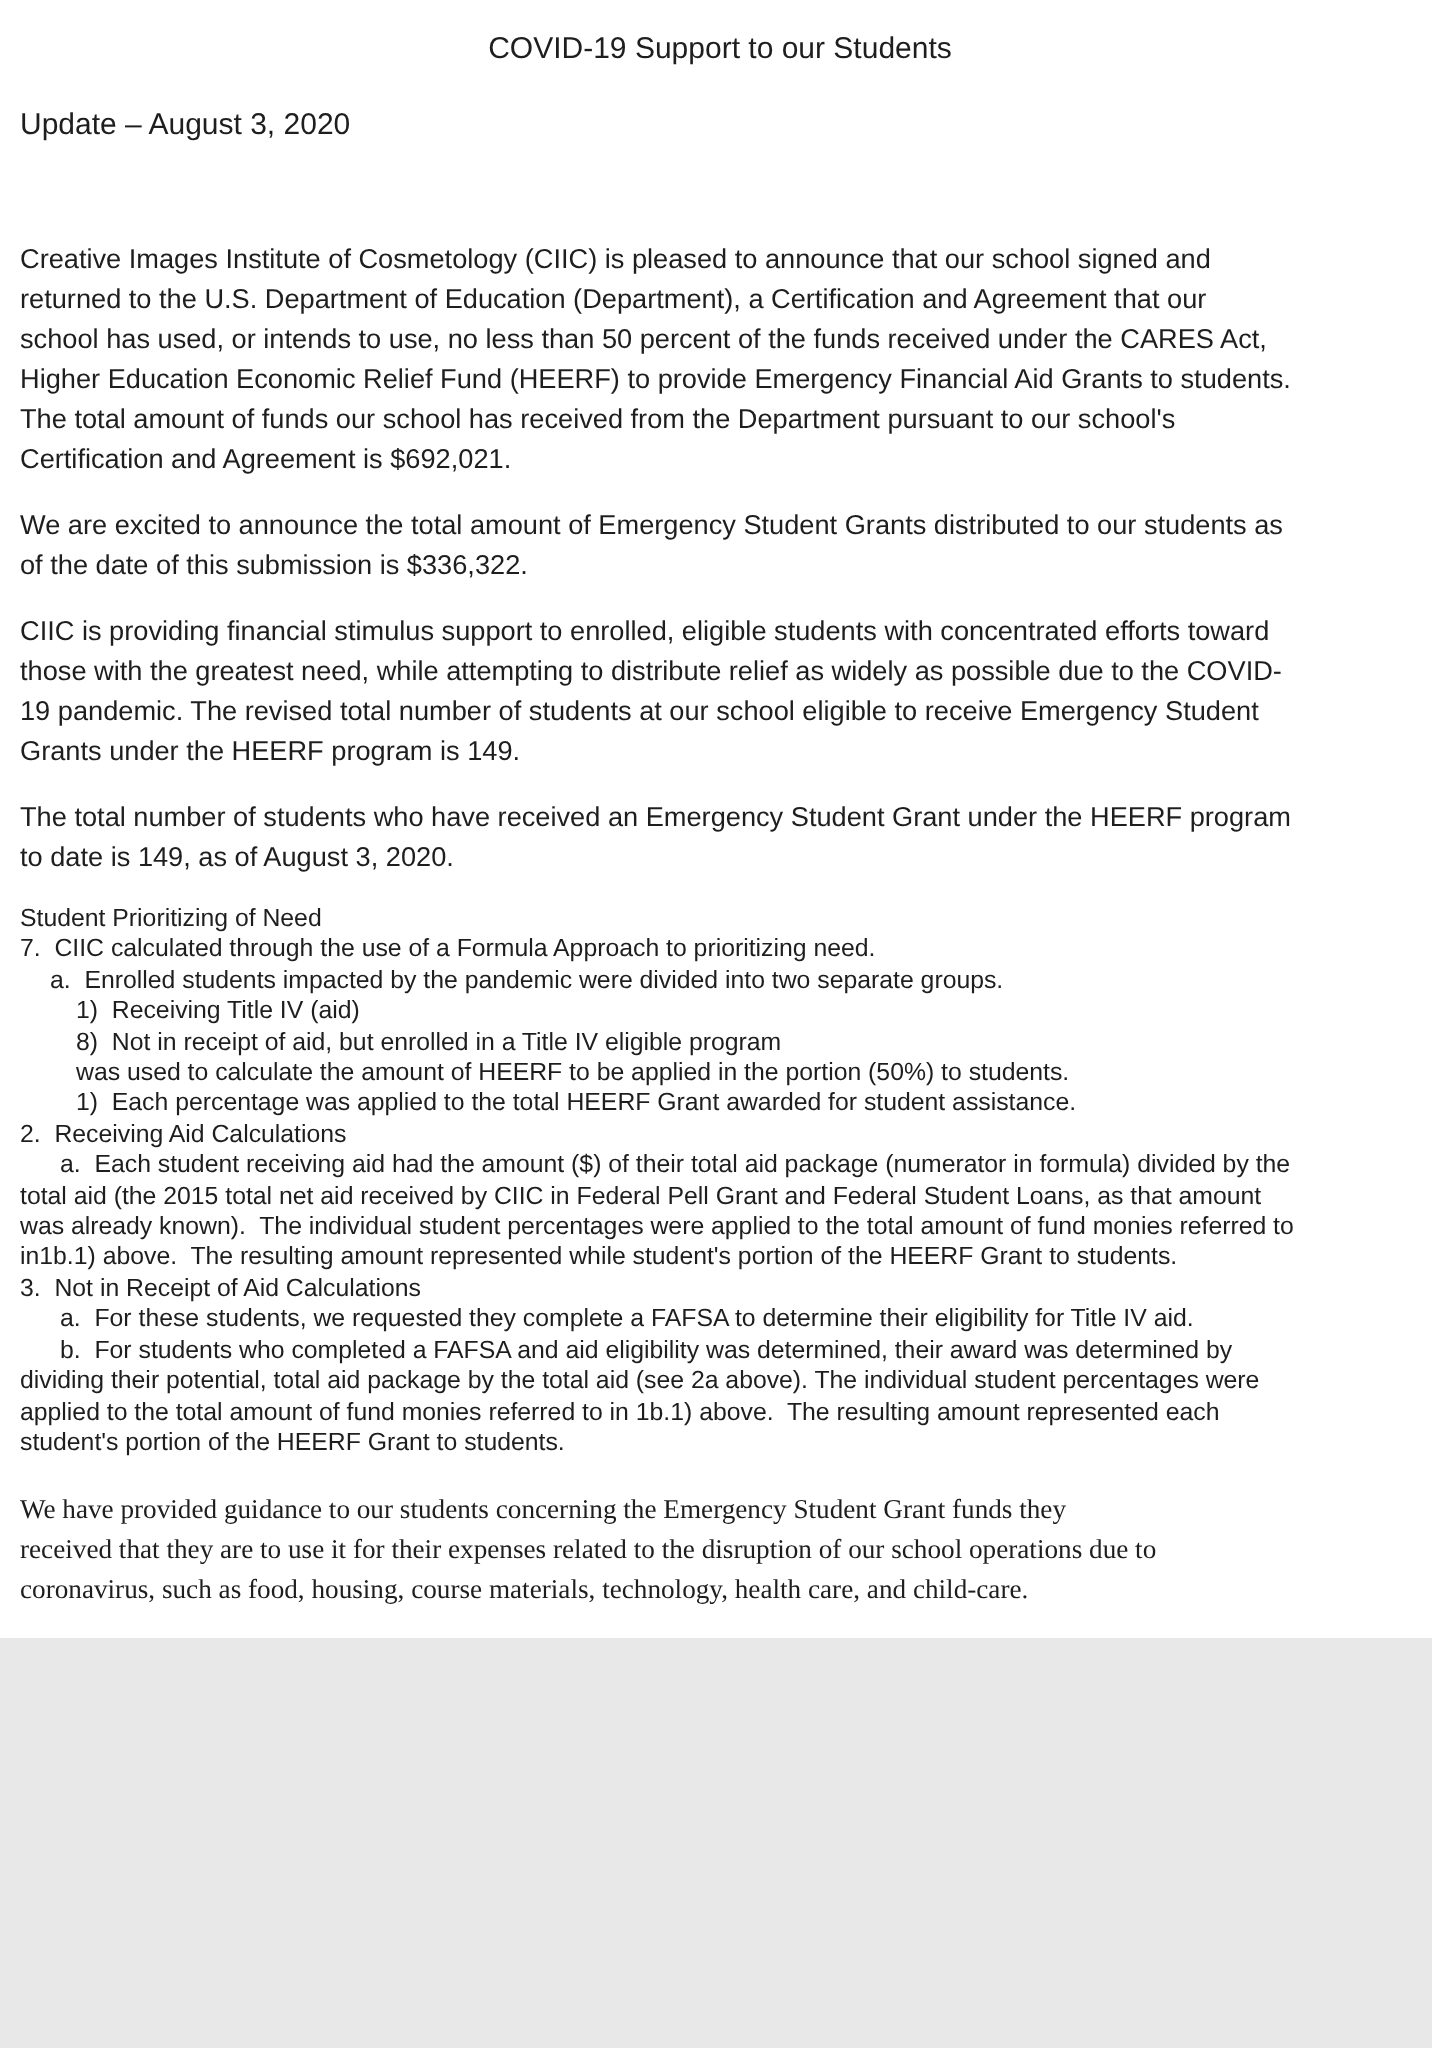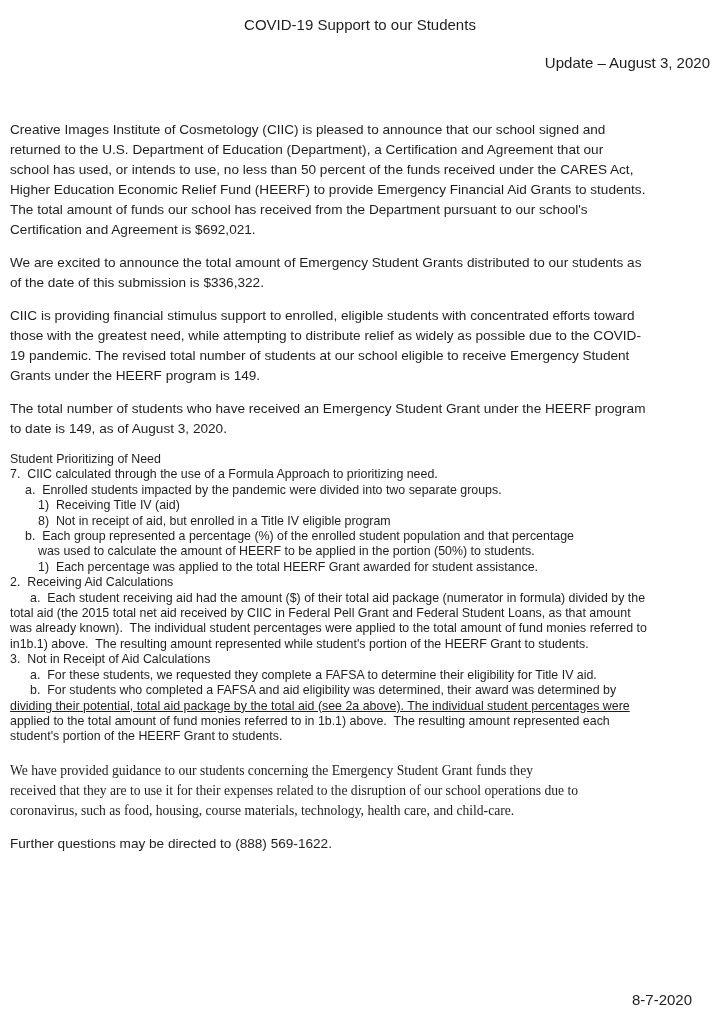--- a/index.html
+++ b/index.html
@@ -3,39 +3,39 @@
 <meta charset="utf-8">
 <style>
   html, body {
     margin: 0;
     padding: 0;
     background: #e8e8e8;
   }
   .page {
     position: relative;
     width: 716px;
-    height: 1024px;
+    height: 819px;
     margin: 0 auto;
     background: #ffffff;
     font-family: "Liberation Sans", sans-serif;
     color: #1e1e1e;
     overflow: hidden;
   }
   .content {
     padding: 16px 6px 0 10px;
   }
   .doc-title {
     text-align: center;
     font-size: 15px;
     line-height: 18px;
     margin: 0;
     font-weight: normal;
   }
   .doc-subtitle {
-    text-align: right;
+    text-align: left;
     font-size: 15px;
     line-height: 18px;
     margin: 20px 0 0 0;
     font-weight: normal;
   }
   .para {
     font-size: 13.6px;
     line-height: 20px;
     white-space: pre;
     margin: 0 0 13px 0;
@@ -90,32 +90,31 @@
     <p class="para">The total number of students who have received an Emergency Student Grant under the HEERF program
 to date is 149, as of August 3, 2020.</p>
 
 
     <div class="method-list">
         <div class="mline" style="padding-left: 0px;">Student Prioritizing of Need</div>
         <div class="mline" style="padding-left: 0px;">7.  CIIC calculated through the use of a Formula Approach to prioritizing need.</div>
         <div class="mline" style="padding-left: 15px;">a.  Enrolled students impacted by the pandemic were divided into two separate groups.</div>
         <div class="mline" style="padding-left: 28px;">1)  Receiving Title IV (aid)</div>
         <div class="mline" style="padding-left: 28px;">8)  Not in receipt of aid, but enrolled in a Title IV eligible program</div>
-        <div class="mline" style="padding-left: 15px;">b.  Each group represented a percentage (%) of the enrolled student population and that percentage</div>
         <div class="mline" style="padding-left: 28px;">was used to calculate the amount of HEERF to be applied in the portion (50%) to students.</div>
         <div class="mline" style="padding-left: 28px;">1)  Each percentage was applied to the total HEERF Grant awarded for student assistance.</div>
         <div class="mline" style="padding-left: 0px;">2.  Receiving Aid Calculations</div>
         <div class="mline" style="padding-left: 20px;">a.  Each student receiving aid had the amount ($) of their total aid package (numerator in formula) divided by the</div>
         <div class="mline" style="padding-left: 0px;">total aid (the 2015 total net aid received by CIIC in Federal Pell Grant and Federal Student Loans, as that amount</div>
         <div class="mline" style="padding-left: 0px;">was already known).  The individual student percentages were applied to the total amount of fund monies referred to</div>
         <div class="mline" style="padding-left: 0px;">in1b.1) above.  The resulting amount represented while student's portion of the HEERF Grant to students.</div>
         <div class="mline" style="padding-left: 0px;">3.  Not in Receipt of Aid Calculations</div>
         <div class="mline" style="padding-left: 20px;">a.  For these students, we requested they complete a FAFSA to determine their eligibility for Title IV aid.</div>
         <div class="mline" style="padding-left: 20px;">b.  For students who completed a FAFSA and aid eligibility was determined, their award was determined by</div>
-        <div class="mline" style="padding-left: 0px; text-decoration: underline;">dividing their potential, total aid package by the total aid (see 2a above). The individual student percentages were</div>
+        <div class="mline" style="padding-left: 0px;">dividing their potential, total aid package by the total aid (see 2a above). The individual student percentages were</div>
         <div class="mline" style="padding-left: 0px;">applied to the total amount of fund monies referred to in 1b.1) above.  The resulting amount represented each</div>
         <div class="mline" style="padding-left: 0px;">student's portion of the HEERF Grant to students.</div>
       </div>
 
     <p class="para closing">We have provided guidance to our students concerning the Emergency Student Grant funds they
 received that they are to use it for their expenses related to the disruption of our school operations due to
 coronavirus, such as food, housing, course materials, technology, health care, and child-care.</p>
 
     <p class="para">Further questions may be directed to (888) 569-1622.</p>
 

